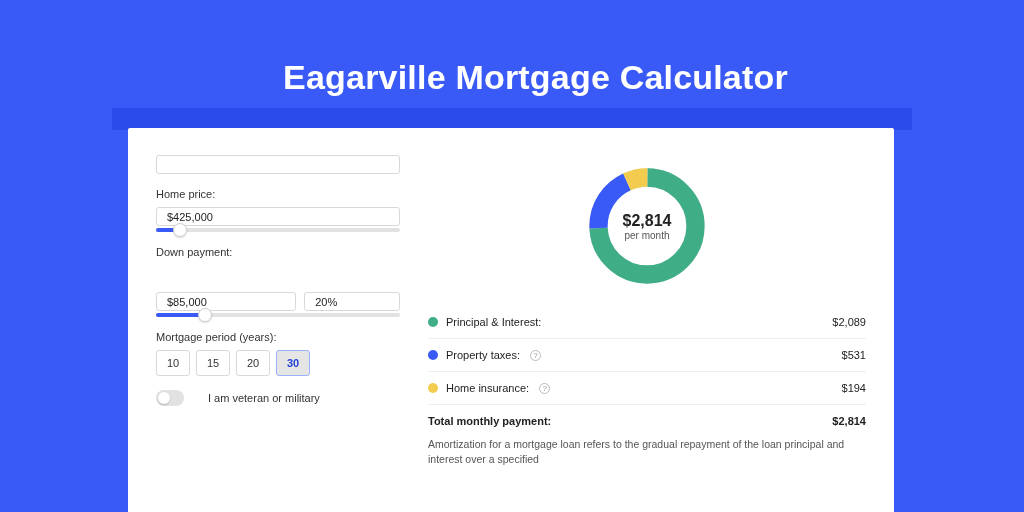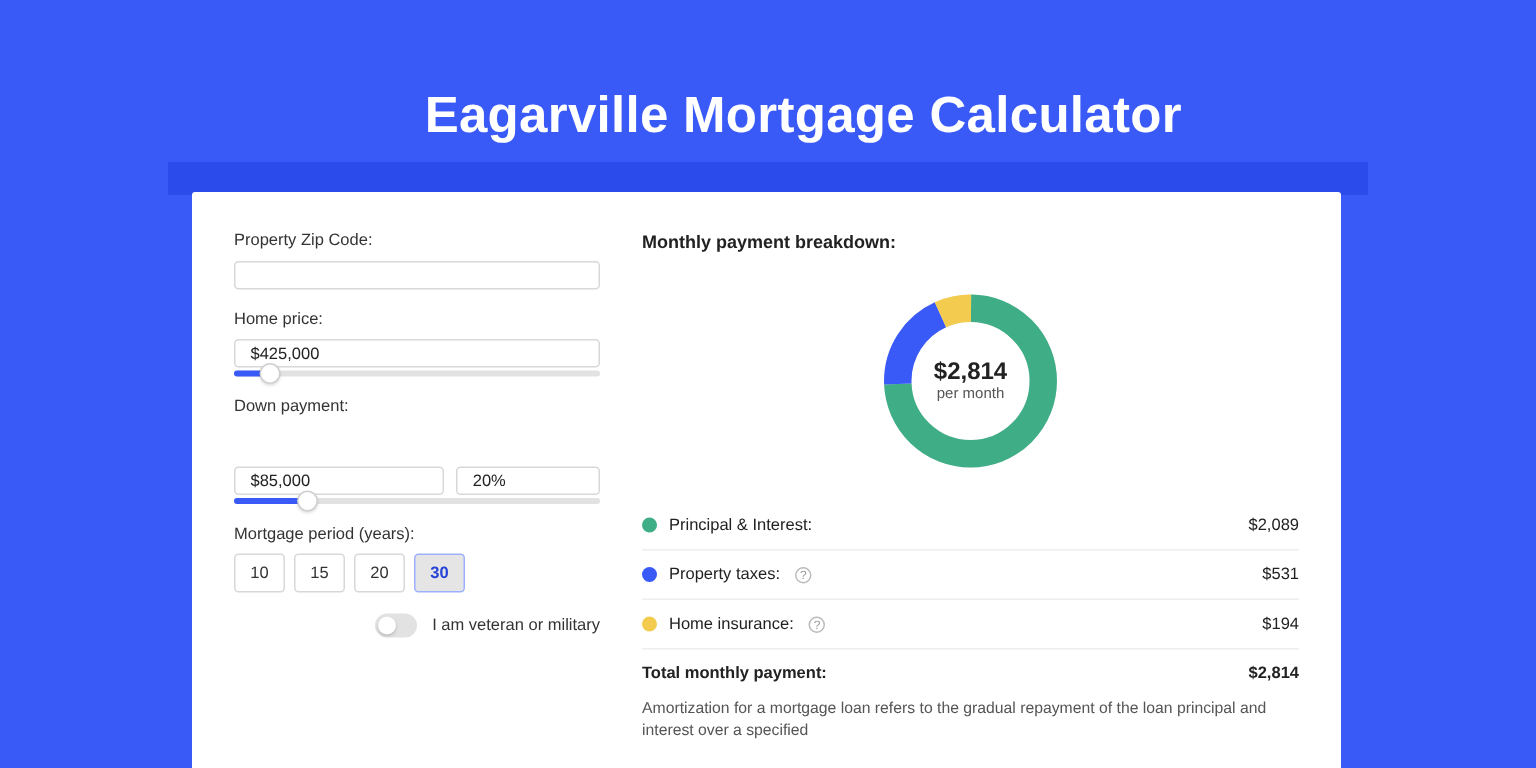--- a/index.html
+++ b/index.html
@@ -100,23 +100,22 @@
 }
 .seg button.active {
   background: #e5e5e5;
   border-color: #9cb0ff;
   color: #2442d6;
   font-weight: 600;
 }
 .toggle-row {
   display: flex;
   align-items: center;
-  gap: 10px;
+  gap: 24px;
   margin-top: 14px;
-  justify-content: flex-end;
 }
 .toggle {
   width: 28px; height: 16px;
   background: #e2e2e2;
   border-radius: 10px;
   position: relative;
   cursor: pointer;
 }
 .toggle-knob {
   position: absolute;
@@ -190,21 +189,20 @@
 <body>
 
 <h1 class="page-title">Eagarville Mortgage Calculator</h1>
 <div class="blue-band"></div>
 
 <div class="card">
 
   <div class="col-left">
 
     <div class="group">
-      <label class="label">Property Zip Code:</label>
       <input class="field" value="" style="">
     </div>
 
     <div class="group">
       <label class="label">Home price:</label>
       <input class="field" value="$425,000" style="">
       <div class="slider-track">
         <div class="slider-fill" id="hp-fill" style="width: 10%;"></div>
         <div class="slider-thumb" id="hp-thumb" style="left: 10%;"></div>
       </div>
@@ -236,21 +234,20 @@
     <div class="toggle-row">
       <div class="toggle">
         <div class="toggle-knob"></div>
       </div>
       <span style="font-size:11px;color:#333">I am veteran or military</span>
     </div>
 
   </div>
 
   <div class="col-right">
-    <div class="section-title">Monthly payment breakdown:</div>
 
     <div class="donut-wrap">
       <div class="donut">
         <svg width="128" height="128" viewBox="0 0 42 42" id="donut-svg">
             <circle cx="21" cy="21" r="15.9155" fill="none" stroke="#eee" stroke-width="6"></circle>
             <circle cx="21" cy="21" r="15.9155" fill="none" stroke="#3fad85" stroke-width="6" stroke-dasharray="74.23598958605349 25.764046170363216" stroke-dashoffset="25.000008939104177"></circle>
             <circle cx="21" cy="21" r="15.9155" fill="none" stroke="#3a5af7" stroke-width="6" stroke-dasharray="18.8699427813281 81.13009297508862" stroke-dashoffset="-49.235980646949315"></circle>
             <circle cx="21" cy="21" r="15.9155" fill="none" stroke="#f3cc4f" stroke-width="6" stroke-dasharray="6.894103389035124 93.10593236738158" stroke-dashoffset="-68.10592342827742"></circle>
           </svg>
         <div class="donut-center">

